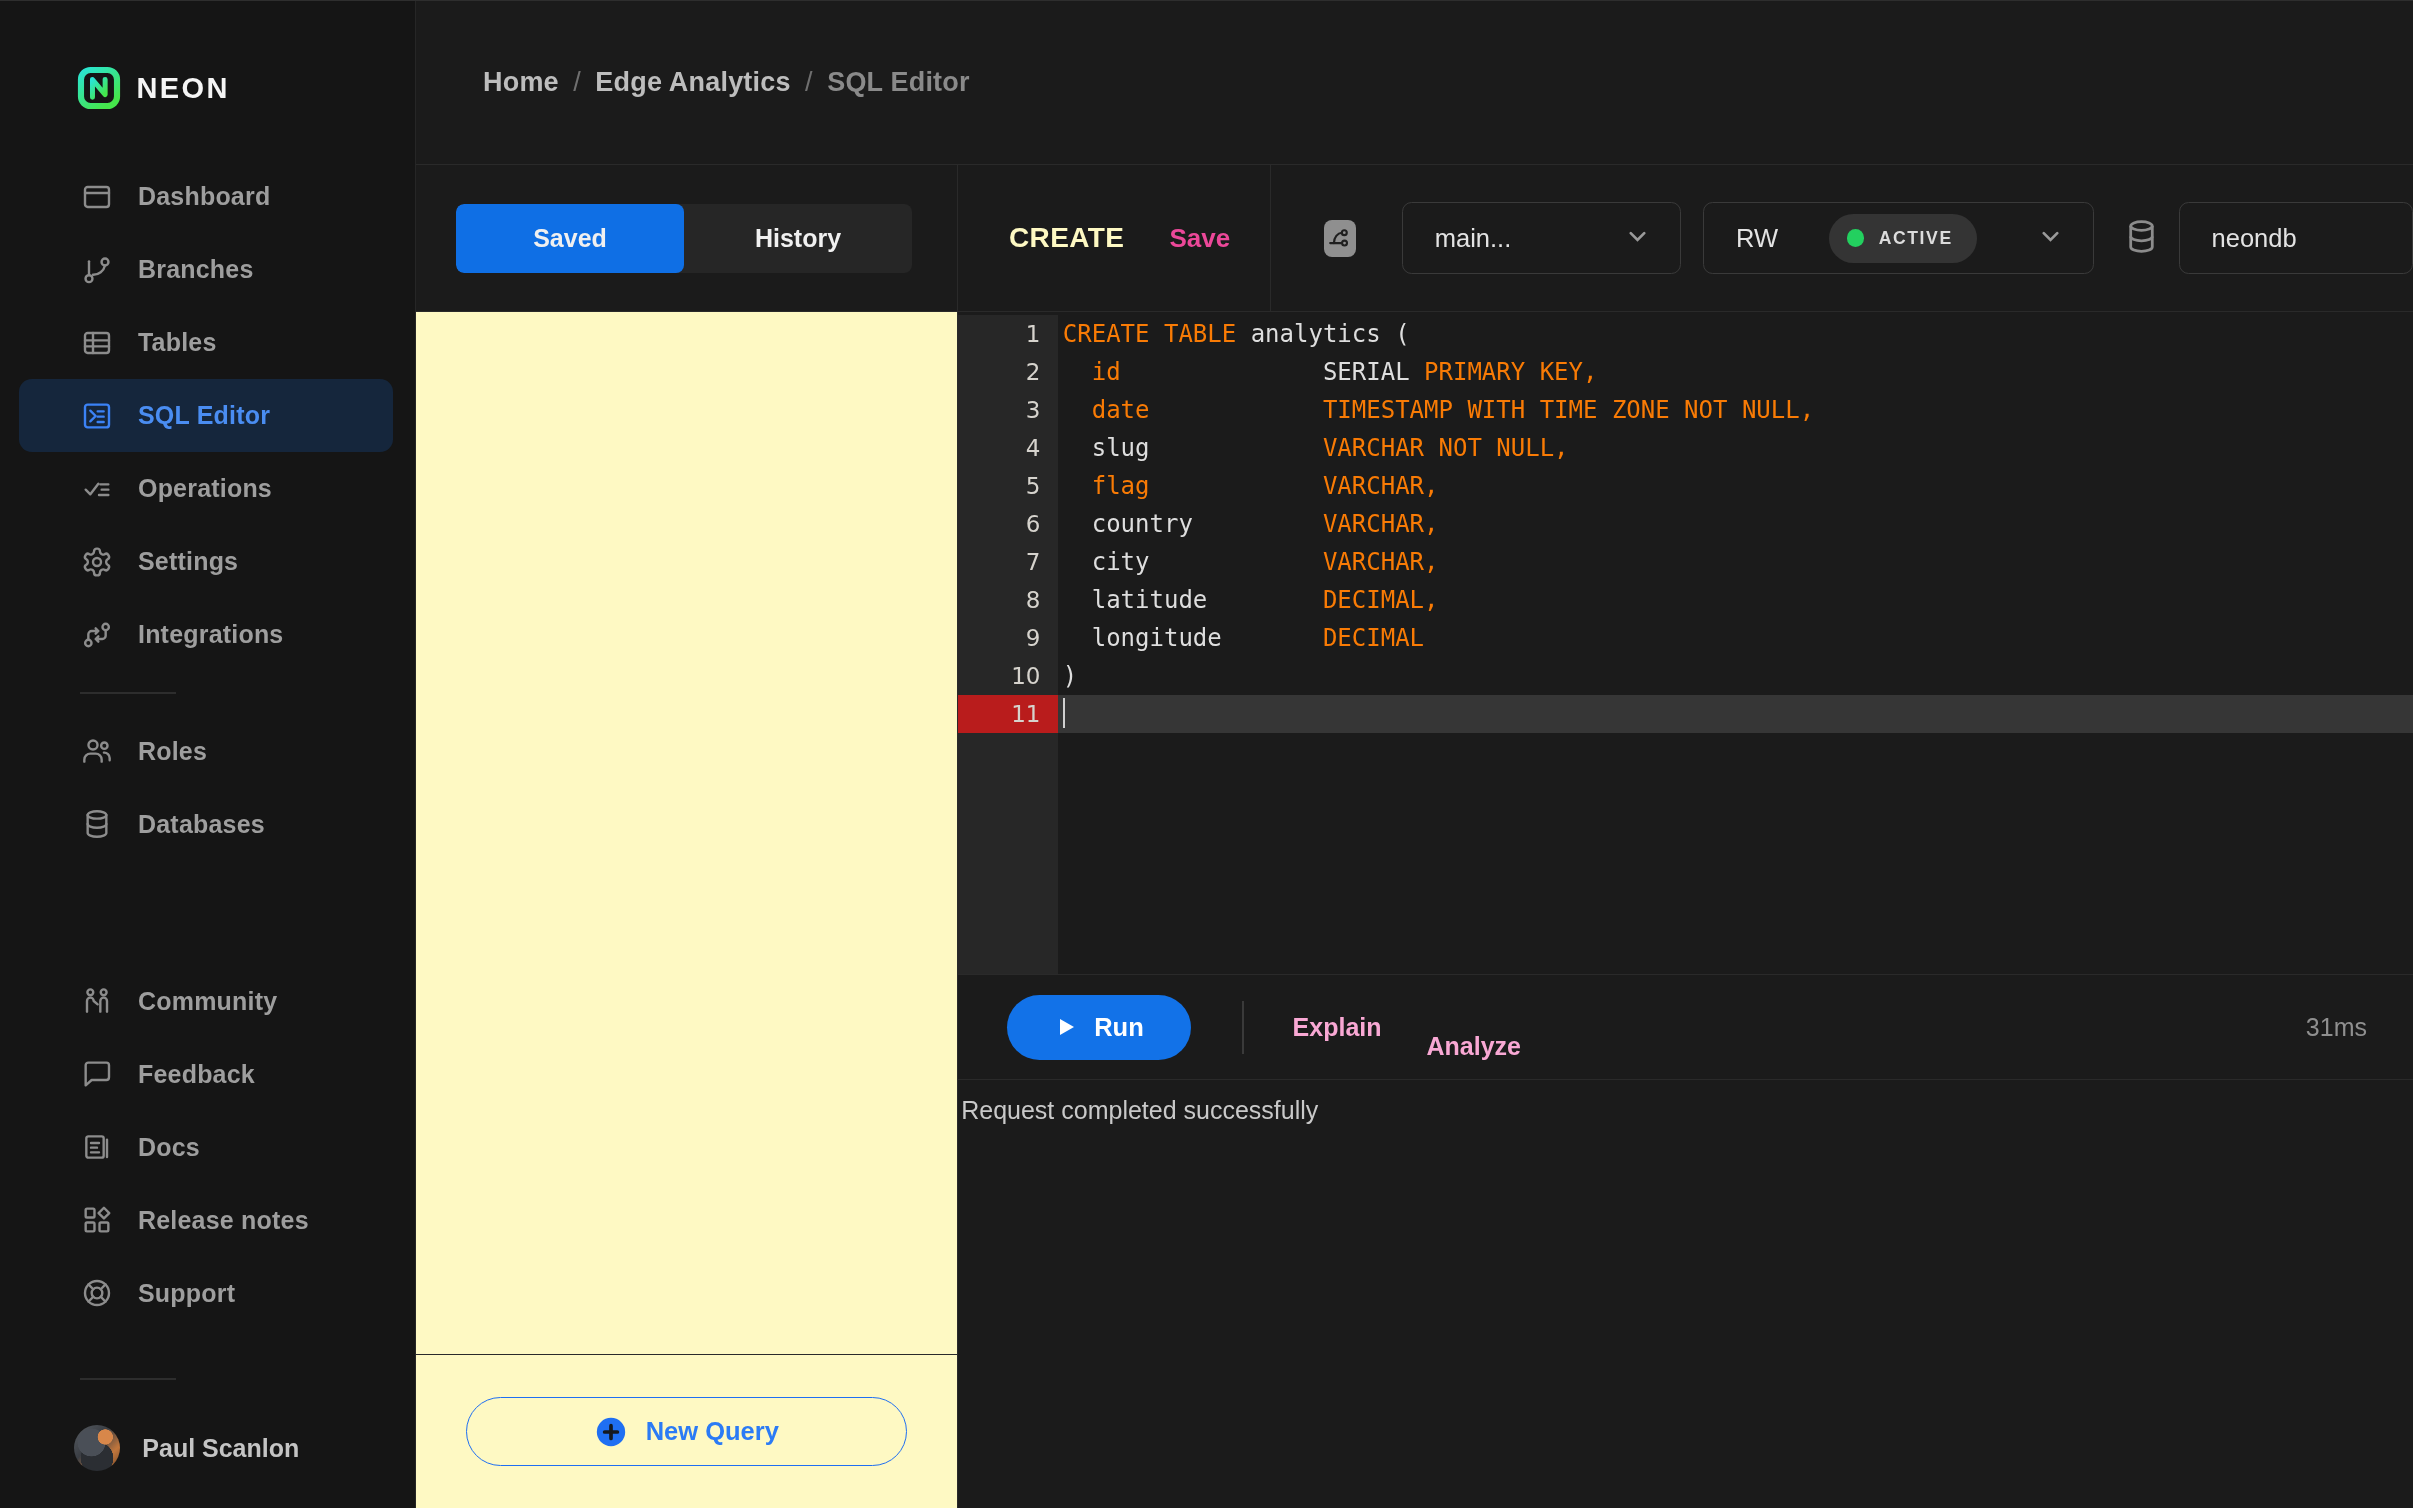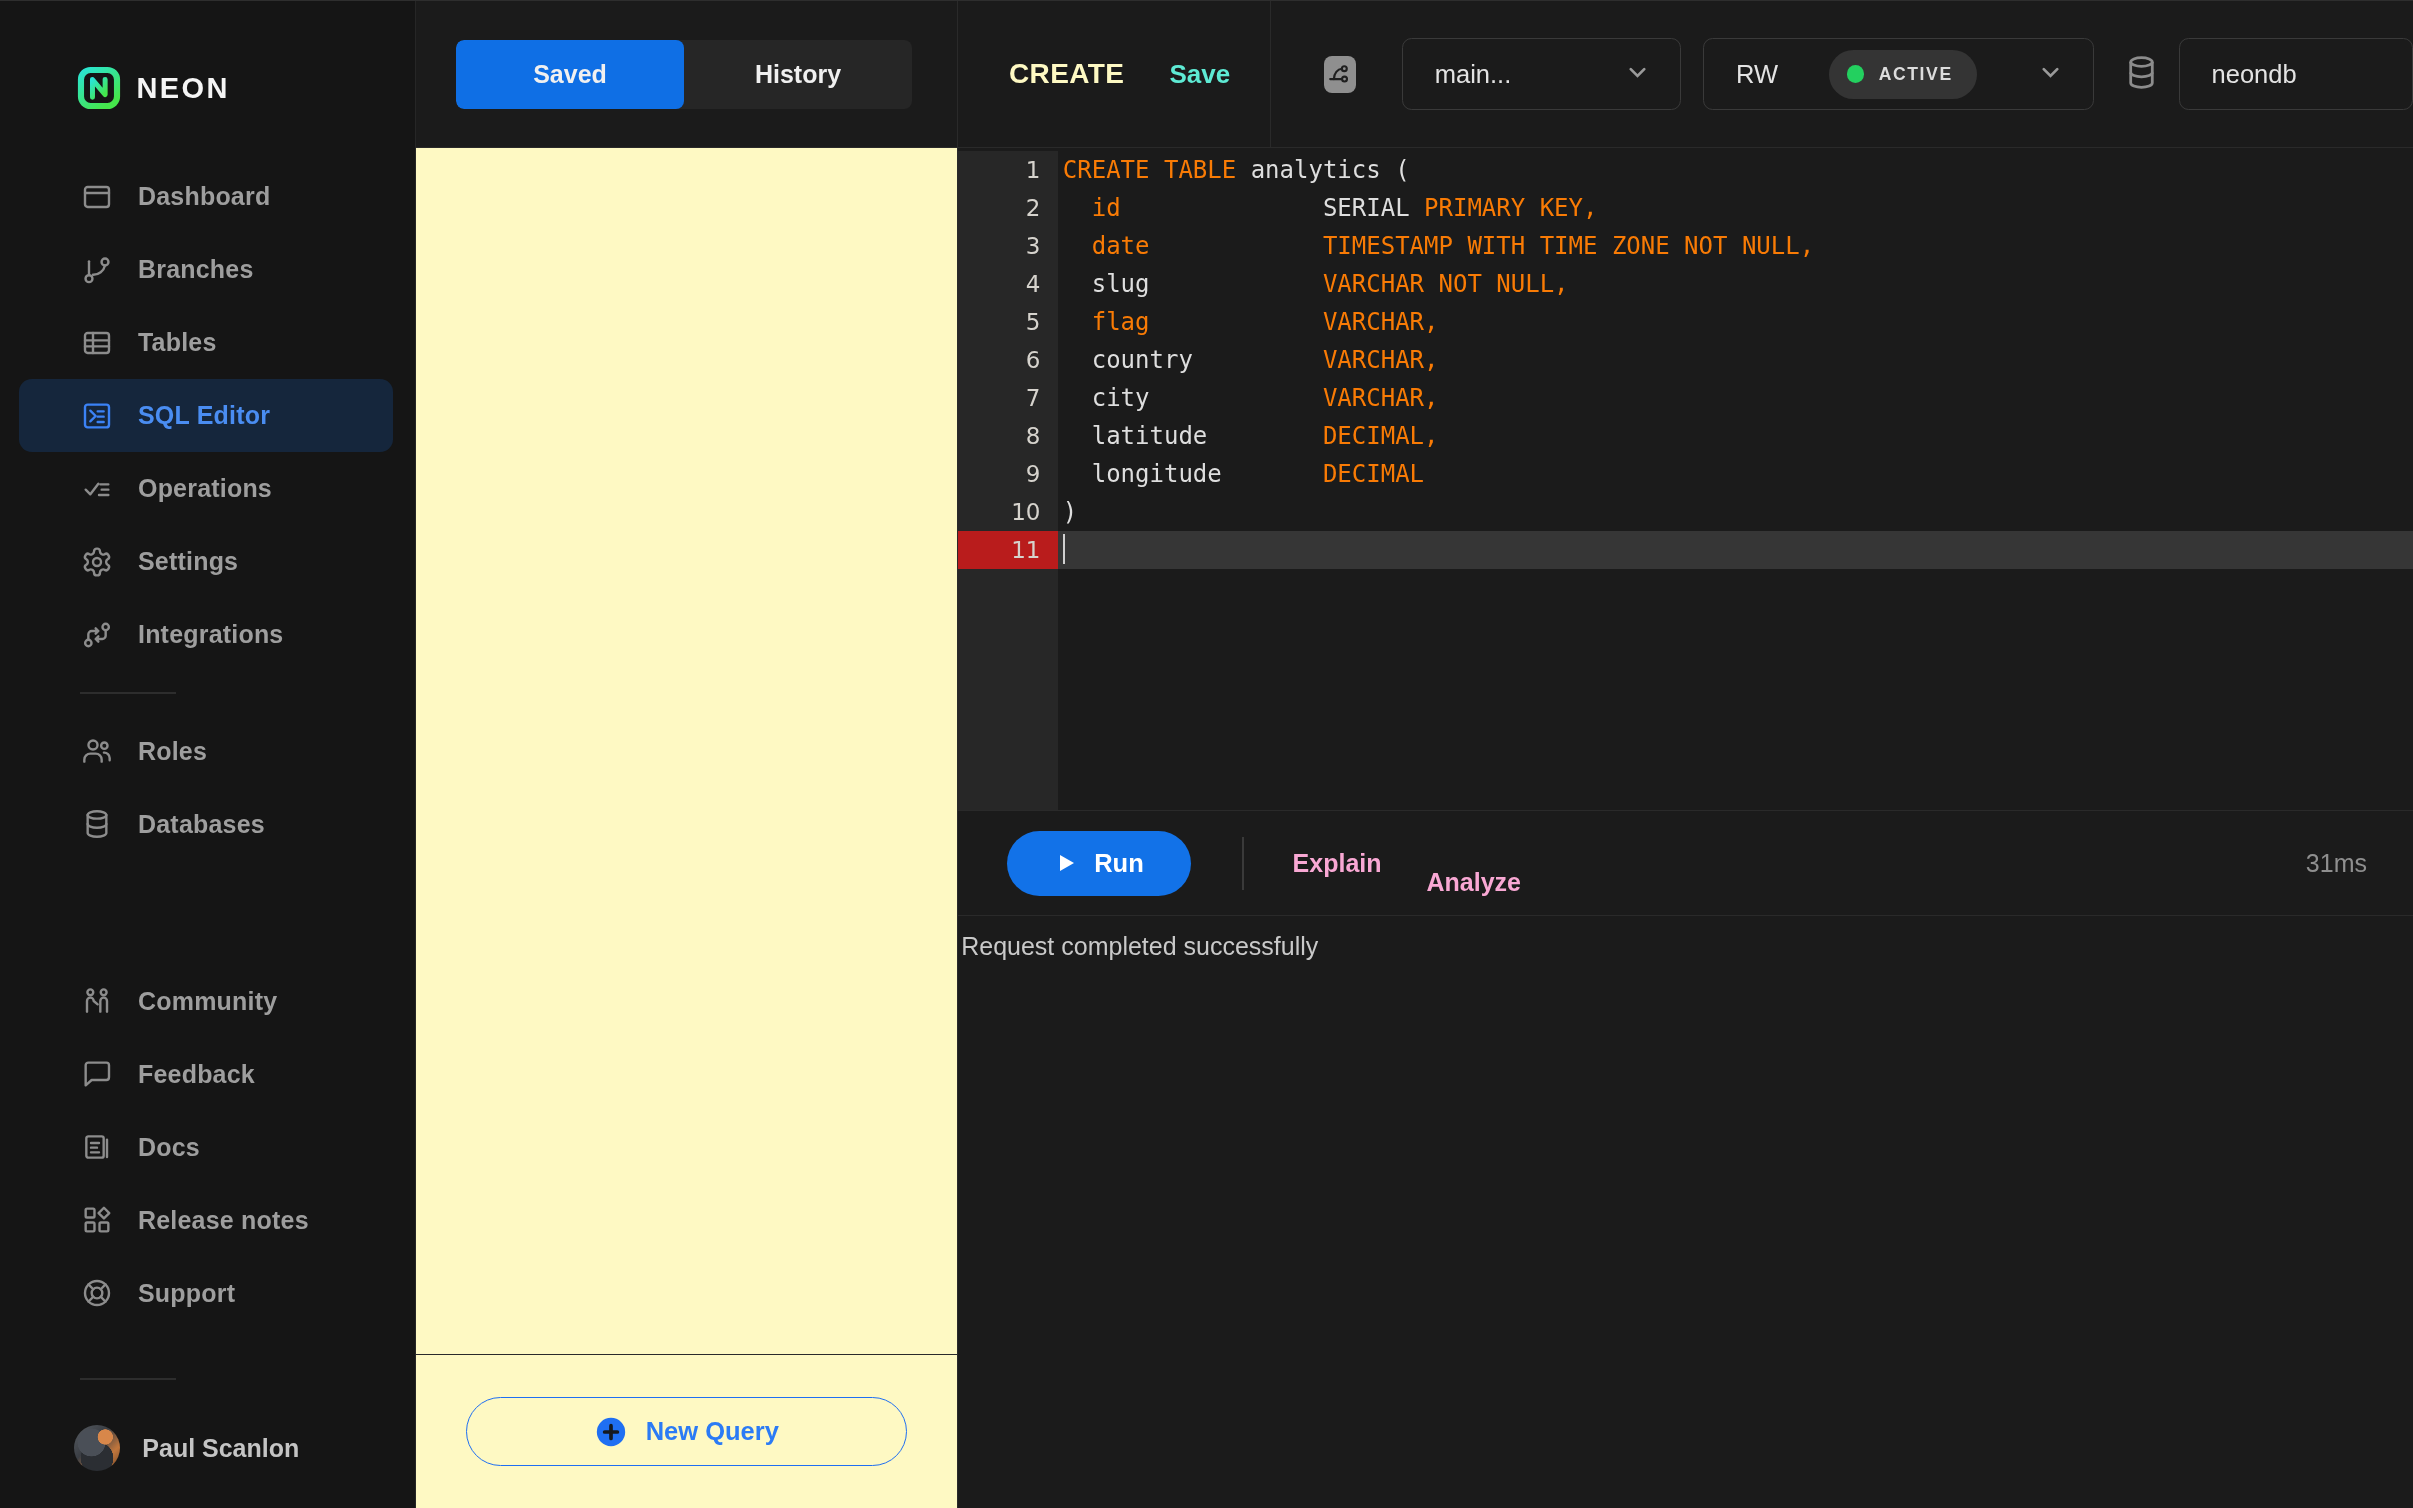--- a/index.html
+++ b/index.html
@@ -55,21 +55,21 @@
   .breadcrumb .sep { color:#6f6f6f; margin:0 14.4px; font-weight:400; }
 
   .toolbar { height:147px; display:flex; border-bottom:0.8px solid #2a2a2a; }
   .toolbar-left { width:542px; min-width:542px; border-right:0.8px solid #2a2a2a; display:flex; align-items:center; }
   .seg-control { margin-left:40px; width:456px; height:69px; display:flex; border-radius:8px; overflow:hidden; background:#262626; }
   .seg { flex:1; display:flex; align-items:center; justify-content:center; font-size:25px; font-weight:600; color:#f0f0f0; cursor:pointer; }
   .seg.on { background:#0f6fe5; border-radius:8px; }
   .toolbar-right { flex:1; display:flex; align-items:center; min-width:0; }
   .query-title-wrap { width:313px; min-width:313px; height:100%; display:flex; align-items:center; border-right:0.8px solid #2a2a2a; padding-left:51px; }
   .query-title { font-size:28px; font-weight:700; color:#fef9c3; letter-spacing:0.4px; }
-  .save-btn { margin-left:45px; font-size:26px; font-weight:600; color:#5eead4; cursor:pointer; }
+  .save-btn { margin-left:45px; font-size:26px; font-weight:600; color:#ec4899; cursor:pointer; }
   .branch-icon-btn {
     width:37px; height:37px; margin-left:53px; border-radius:8px;
     background:#8f8f8f; display:flex; align-items:center; justify-content:center; cursor:pointer;
   }
   .branch-icon-btn svg { width:25.5px; height:25.5px; color:#1f1f1f; }
   .select-box {
     height:72px; border:1.6px solid #3a3a3a; border-radius:9.6px;
     display:flex; align-items:center; background:transparent; cursor:pointer;
   }
   .select-box .chev { margin-left:auto; color:#9a9a9a; }
@@ -300,20 +300,23 @@
   <div class="side-spacer"></div>
   <div class="side-divider"></div>
   <div class="user-row">
     <div class="avatar"></div>
     <span class="user-name">Paul Scanlon</span>
   </div>
 </aside>
 
 <div class="main">
 
+  <header class="topbar">
+    <div class="breadcrumb" id="breadcrumb"><span class="crumb">Home</span><span class="sep">/</span><span class="crumb">Edge Analytics</span><span class="sep">/</span><span class="crumb current">SQL Editor</span></div>
+  </header>
 
   <div class="toolbar">
     <div class="toolbar-left">
       <div class="seg-control">
         <div class="seg on">Saved</div>
         <div class="seg">History</div>
       </div>
     </div>
 
     <div class="toolbar-right">

